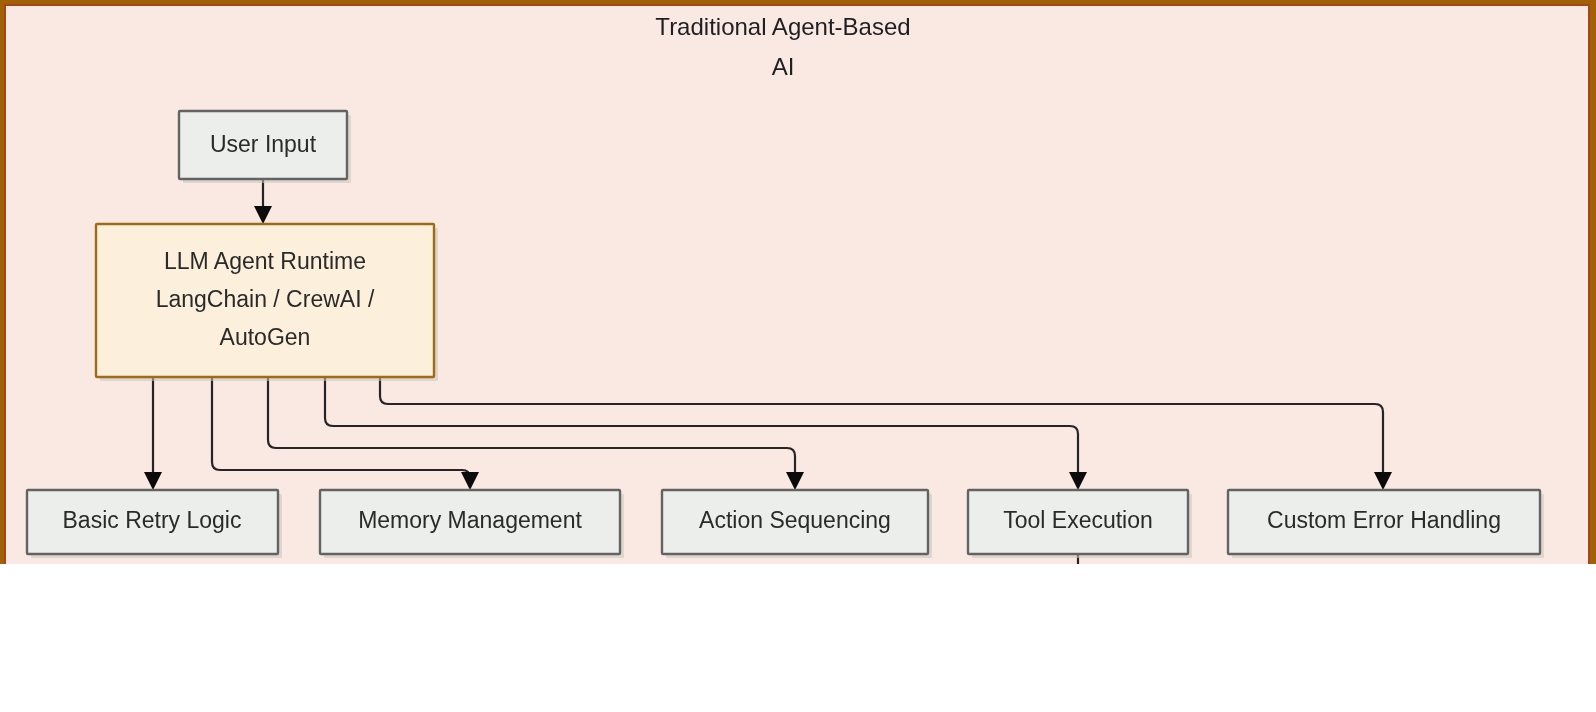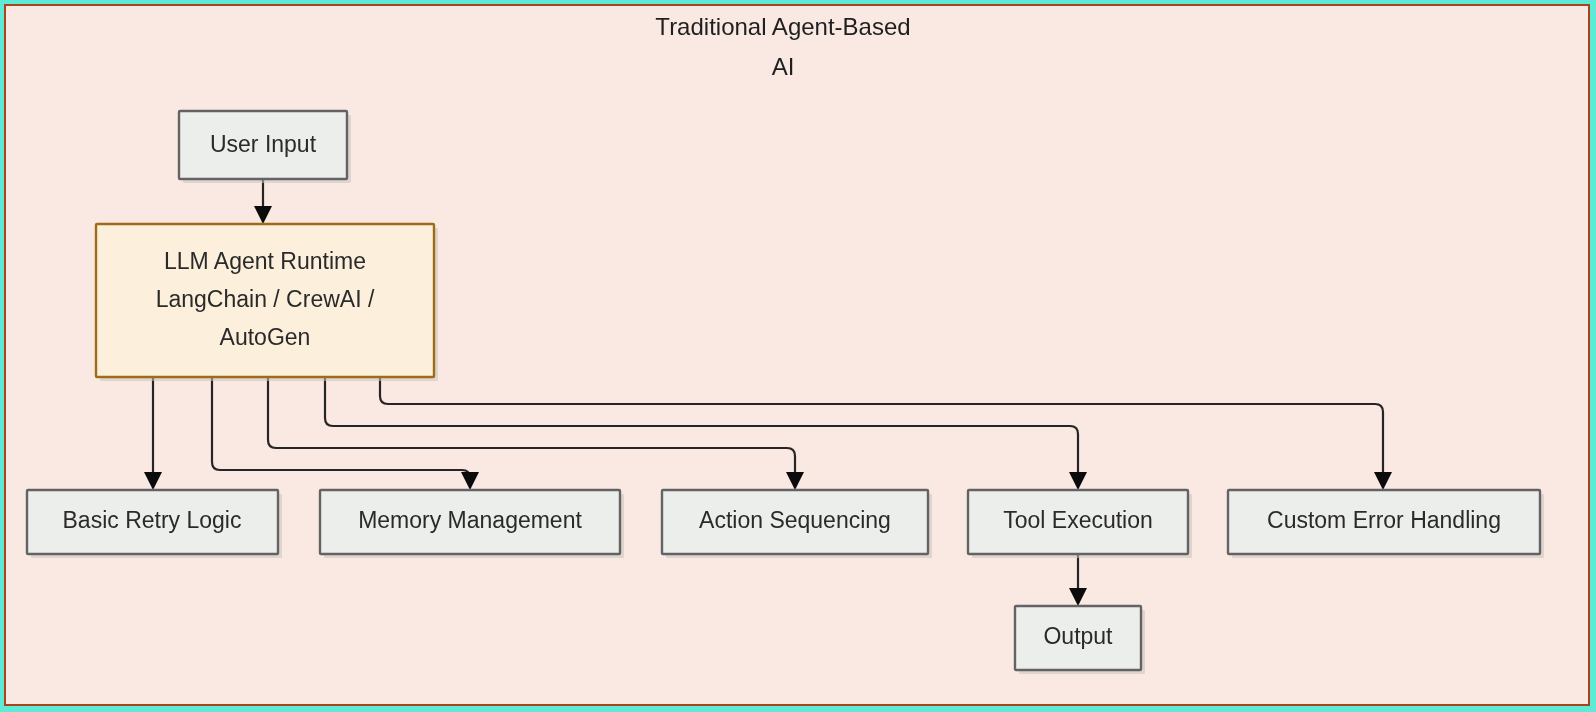--- a/index.html
+++ b/index.html
@@ -3,22 +3,22 @@
 <meta charset="utf-8">
 <style>
   html, body {
     margin: 0;
     padding: 0;
     background: #ffffff;
   }
   #canvas {
     position: relative;
     width: 1596px;
-    height: 712px;
-    background: #5eead4;
+    height: 564px;
+    background: #a16207;
     font-family: "Liberation Sans", sans-serif;
     overflow: hidden;
   }
   #frame {
     position: absolute;
     left: 4px;
     top: 4px;
     width: 1586px;
     height: 702px;
     box-sizing: border-box;

